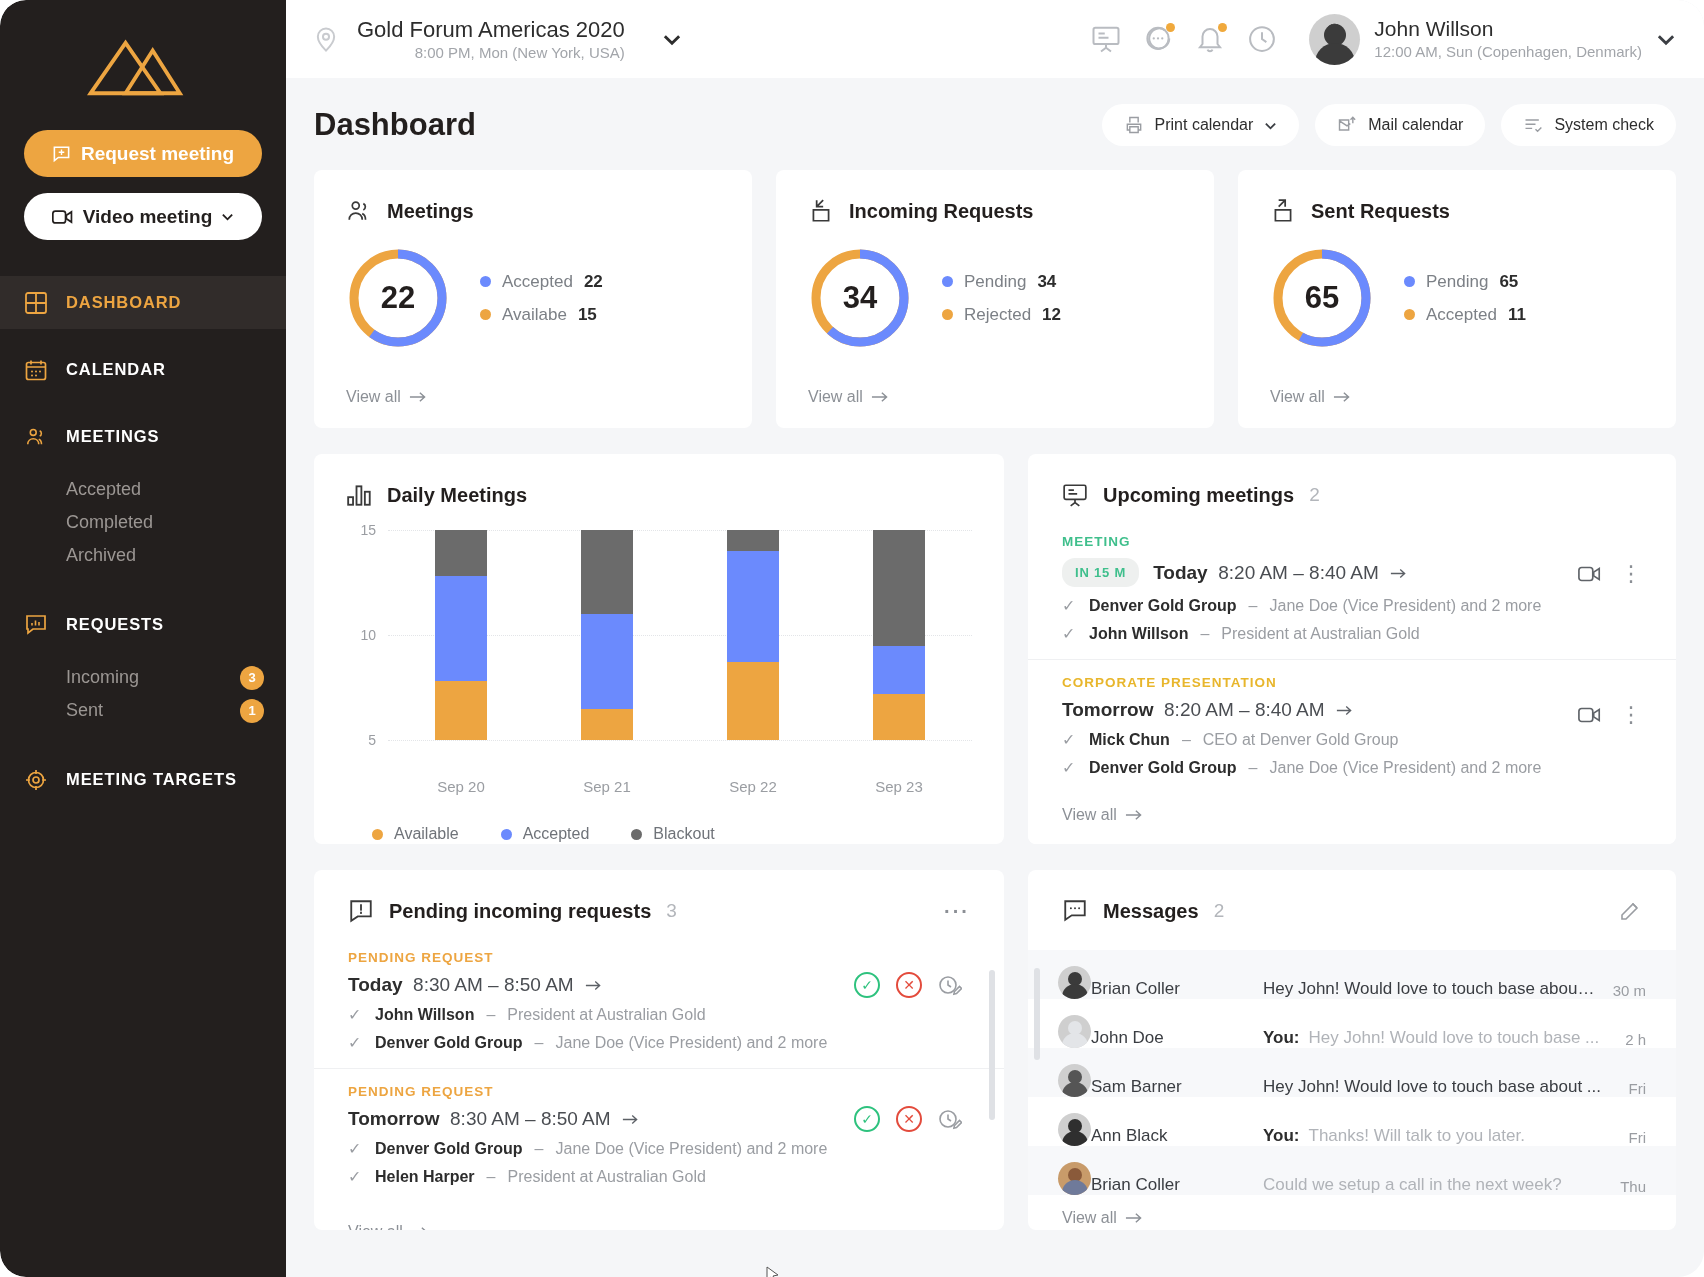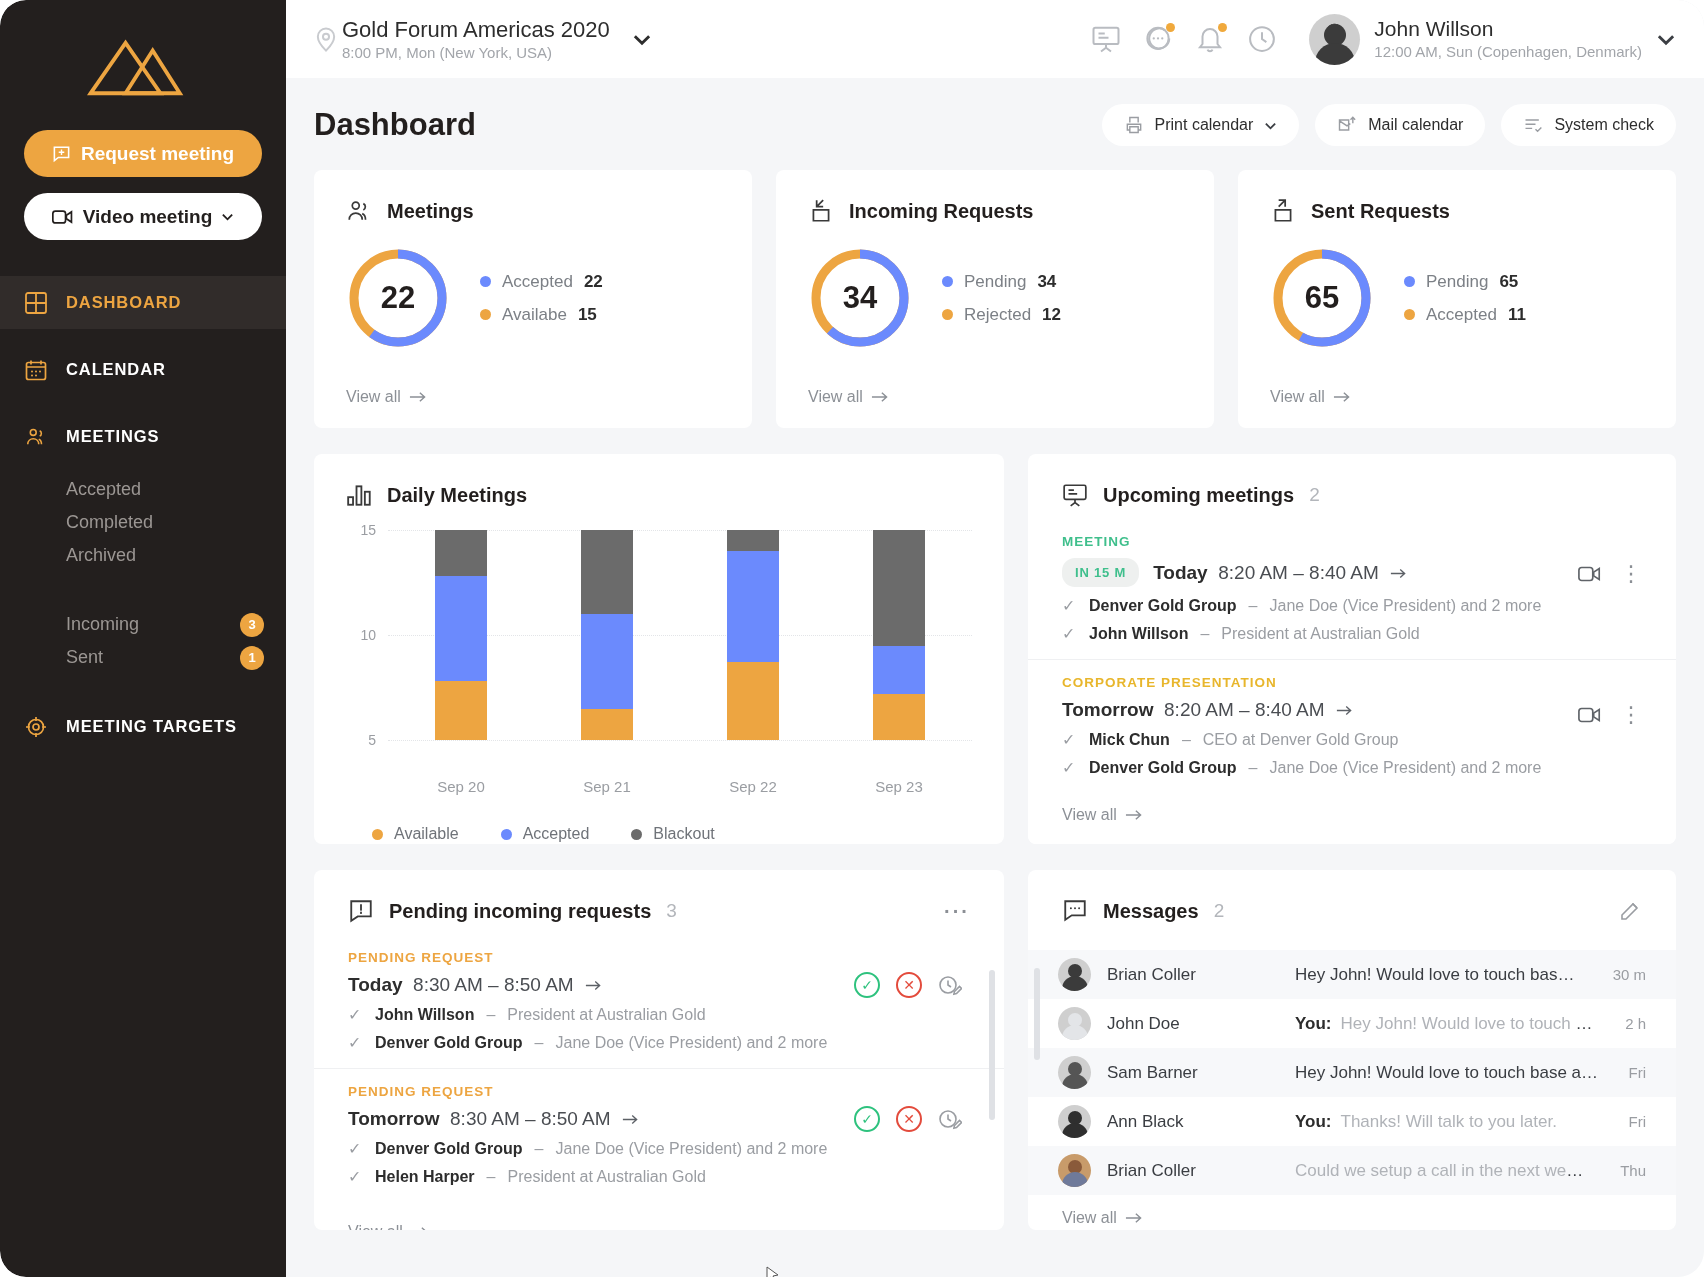--- a/index.html
+++ b/index.html
@@ -71,21 +71,21 @@
 
   
   .main { flex: 1; display: flex; flex-direction: column; min-width: 0; }
   .topbar {
     height: 78px; background: #ffffff;
     border-radius: 0 26px 0 0;
     display: flex; align-items: center;
     padding: 0 28px 0 26px;
     flex: 0 0 78px;
   }
-  .event { display: flex; align-items: center; gap: 2px; }
+  .event { display: flex; align-items: center; gap: 17px; text-align: right; }
   .pin { width: 28px; height: 28px; color: #c9cbcf; }
   .event-txt .e1 { font-size: 22px; color: #2d2d2d; line-height: 1.25; }
   .event-txt .e2 { font-size: 15px; color: #a2a5aa; line-height: 1.3; }
   .chev { margin-left: 20px; color: #2d2d2d; }
   .topbar-right { margin-left: auto; display: flex; align-items: center; gap: 22px; }
   .tb-icon { width: 30px; height: 30px; color: #b9bcc1; position: relative; cursor: pointer; }
   .dot {
     position: absolute; top: -1px; right: -2px;
     width: 9px; height: 9px; border-radius: 50%; background: #f0a93c;
   }
@@ -172,21 +172,21 @@
   .msg-card { flex: 1; padding: 28px 0 0 0; height: 360px; overflow: hidden; position: relative; }
   .req-item { padding: 0 34px 16px 34px; border-bottom: 1px solid #eff0f2; margin-bottom: 15px; position: relative; }
   .req-actions { position: absolute; right: 42px; top: 22px; display: flex; align-items: center; gap: 16px; }
   .circ { width: 26px; height: 26px; border-radius: 50%; border: 2px solid; display:flex; align-items:center; justify-content:center; font-size: 14px; cursor:pointer; }
   .circ.ok { border-color: #2ec27e; color: #2ec27e; }
   .circ.no { border-color: #e34b3c; color: #e34b3c; }
   .pencil { width: 24px; height: 24px; color: #9a9da2; cursor: pointer; }
   .scrollbar { position: absolute; right: 9px; top: 100px; width: 6px; height: 150px; background: #dfe1e5; border-radius: 3px; }
   .msg-scroll { position: absolute; left: 6px; top: 98px; width: 6px; height: 92px; background: #dfe1e5; border-radius: 3px; }
 
-  .msg-row { display: flex; align-items: center; gap: 16px; padding: 0 30px; height: 49px; font-size: 17px; }
+  .msg-row { display: flex; align-items: flex-end; padding: 0 30px; height: 49px; font-size: 17px; }
   .msg-row.alt { background: #f7f8fa; }
   .mav { width: 33px; height: 33px; border-radius: 50%; overflow: hidden; position: relative; flex: 0 0 33px; background:#cfcfcf; }
   .mav .h { position:absolute; left:50%; top:17%; transform:translateX(-50%); width:14px; height:14px; border-radius:50%; }
   .mav .b { position:absolute; left:50%; bottom:0; transform:translateX(-50%); width:26px; height:15px; border-radius:13px 13px 0 0; }
   .mname { width: 172px; flex: 0 0 172px; color: #3a3d42; }
   .mprev { flex: 1; color: #3a3d42; white-space: nowrap; overflow: hidden; text-overflow: ellipsis; }
   .mprev .you { color: #2d2d2d; font-weight: bold; margin-right: 9px; }
   .mprev .faded { color: #b0b3b8; }
   .mtime2 { color: #9a9da2; font-size: 15px; margin-left: 14px; white-space: nowrap; }
   .viewall-row { padding: 14px 34px 0; }
@@ -267,20 +267,29 @@
         <span class="lbl">Accepted</span>
       </div>
       <div class="nav-sub">
         <span class="lbl">Completed</span>
       </div>
       <div class="nav-sub">
         <span class="lbl">Archived</span>
       </div>
 
       <div class="grp-gap"></div>
+      <div class="nav-item">
+        <span class="ic">
+          <svg width="22" height="22" viewBox="0 0 22 22" fill="none" stroke="currentColor" stroke-width="1.7">
+              <path d="M2 2h18v13H8l-5 4V15H2z"></path>
+              <path d="M7 11.5v-2.5M10.5 11.5v-5M14 11.5v-3.5" stroke-width="1.6"></path>
+            </svg>
+        </span>
+        <span>REQUESTS</span>
+      </div>
       <div style="height:10px"></div>
       <div class="nav-sub">
         <span class="lbl">Incoming</span>
         <span class="badge">3</span>
       </div>
       <div class="nav-sub">
         <span class="lbl">Sent</span>
         <span class="badge">1</span>
       </div>
 

